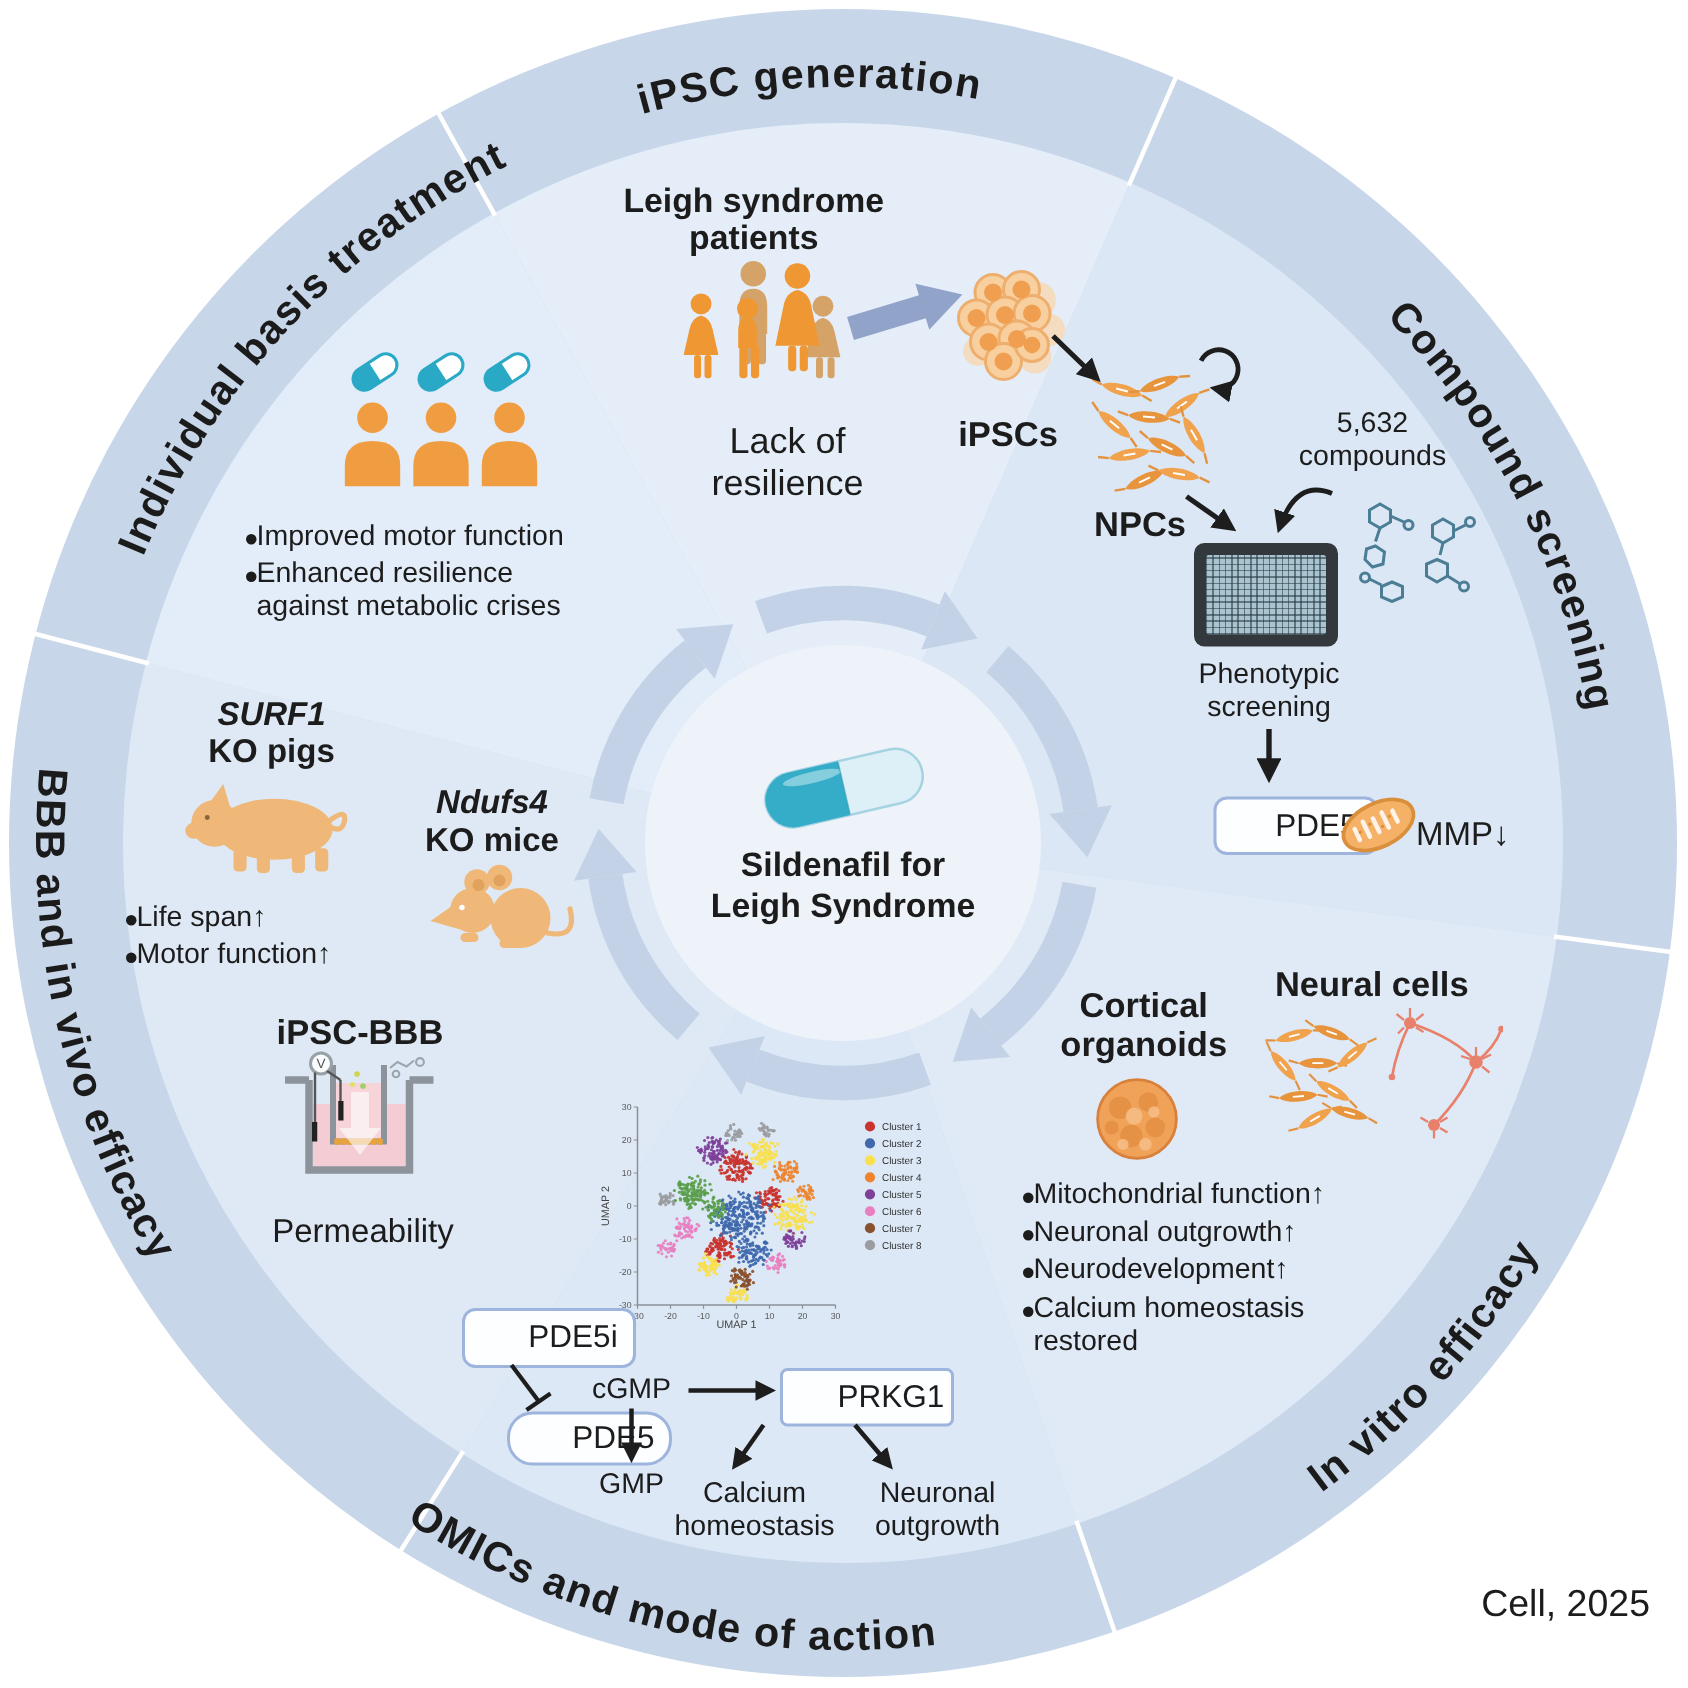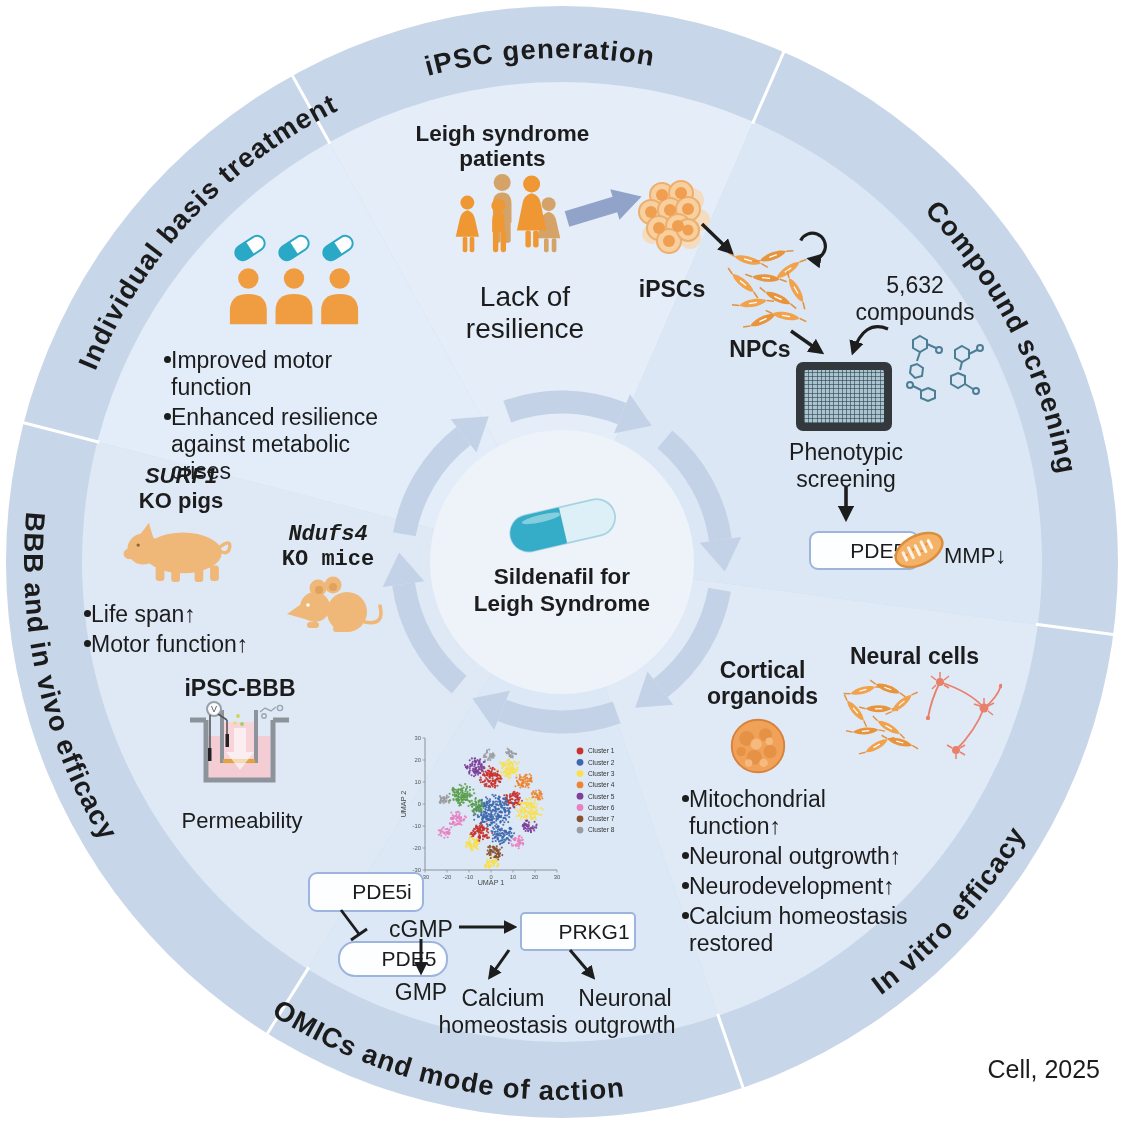--- a/index.html
+++ b/index.html
@@ -5,21 +5,21 @@
   html,body{margin:0;padding:0;background:#fff;}
   #stage{position:relative;width:1125px;height:1125px;background:#ffffff;overflow:hidden;
          font-family:"Liberation Sans",sans-serif;color:#1c1c1c;}
   #bg,#connectors{position:absolute;left:0;top:0;}
   #bg{z-index:0;}
   #connectors{z-index:3;pointer-events:none;}
   .abs{position:absolute;z-index:2;}
   .c{text-align:center;}
   .b{font-weight:700;}
   .i{font-style:italic;}
-  .t21{font-size:23px;line-height:1.17;}
+  .t21{font-size:19px;line-height:1.17;}
   .t22{font-size:22px;line-height:1.15;}
   .brow{display:flex;margin-bottom:3px;}
   .bdot{flex:0 0 auto;width:7px;height:7px;border-radius:50%;background:#1c1c1c;margin-top:9px;}
   .pbox{background:#fdfeff;border:2.5px solid #9db4dd;border-radius:9px;
         display:flex;align-items:center;justify-content:center;font-size:21px;padding-left:32px;}
   .stadium{border-radius:17px;}
   .rect{border-radius:5px;}
   svg text{font-family:"Liberation Sans",sans-serif;}
   .plate-outer{background:#33383d;border-radius:7px;}
   .plate-inner{position:absolute;left:8px;top:8px;right:8px;bottom:8px;background:#a9c4cf;border-radius:2px;
@@ -149,21 +149,21 @@
       <path d="M25,50 Q33,52 35,62 L40,84 H10 L15,62 Q17,52 25,50 Z"></path>
       <rect x="19" y="84" width="6" height="20" rx="2.5"></rect>
       <rect x="28" y="84" width="6" height="20" rx="2.5"></rect>
       <circle cx="65" cy="44" r="9"></circle>
       <path d="M57,78 V64 Q57,52 65,52 Q73,52 73,64 V78 Z"></path>
       <rect x="58" y="76" width="7" height="28" rx="3"></rect>
       <rect x="68" y="76" width="7" height="28" rx="3"></rect>
     </g>
   </svg>
 
-  <div class="abs c" style="left:445px;top:281px;width:160px;font-size:28px;line-height:1.15;">
+  <div class="abs c" style="left:445px;top:281px;width:160px;font-size:24px;line-height:1.15;">
     <div>Lack of</div>
     <div>resilience</div>
   </div>
 
   <svg class="abs" style="left:632px;top:178px;" width="80" height="80" viewBox="0 0 80 80">
     <g fill="#f4dcc0">
       <circle cx="60" cy="22" r="12"></circle>
         <circle cx="67" cy="42" r="11"></circle>
         <circle cx="58" cy="60" r="11"></circle>
         <circle cx="20" cy="56" r="10"></circle>
@@ -2178,21 +2178,21 @@
       <path d="M18,26 L29,11 L34,28 Z"></path>
       <rect x="36" y="55" width="9" height="16" rx="3"></rect>
       <rect x="52" y="58" width="9" height="14" rx="3"></rect>
       <rect x="76" y="58" width="9" height="14" rx="3"></rect>
       <rect x="92" y="55" width="9" height="16" rx="3"></rect>
     </g>
     <path d="M102,36 q12,-9 10,1 q-2,8 -10,3" stroke="#efb878" stroke-width="3.5" fill="none" stroke-linecap="round"></path>
     <circle cx="18" cy="34" r="1.7" fill="#8a6537"></circle>
   </svg>
 
-  <div class="abs c" style="left:253px;top:523px;width:150px;font-size:22px;line-height:1.12;font-family:Liberation Mono, monospace;">
+  <div class="abs c" style="left:253px;top:523px;width:150px;font-size:22px;line-height:1.12;">
     <div class="b i">Ndufs4</div>
     <div class="b">KO mice</div>
   </div>
 
   <svg class="abs" style="left:277px;top:574px;" width="106" height="60" viewBox="0 0 106 60">
     <g fill="#efb878">
       <circle cx="70" cy="38" r="20"></circle>
       <circle cx="38" cy="33" r="15"></circle>
       <path d="M30,26 L10,40 L31,46 Z"></path>
       <circle cx="41" cy="14" r="8.5"></circle>

